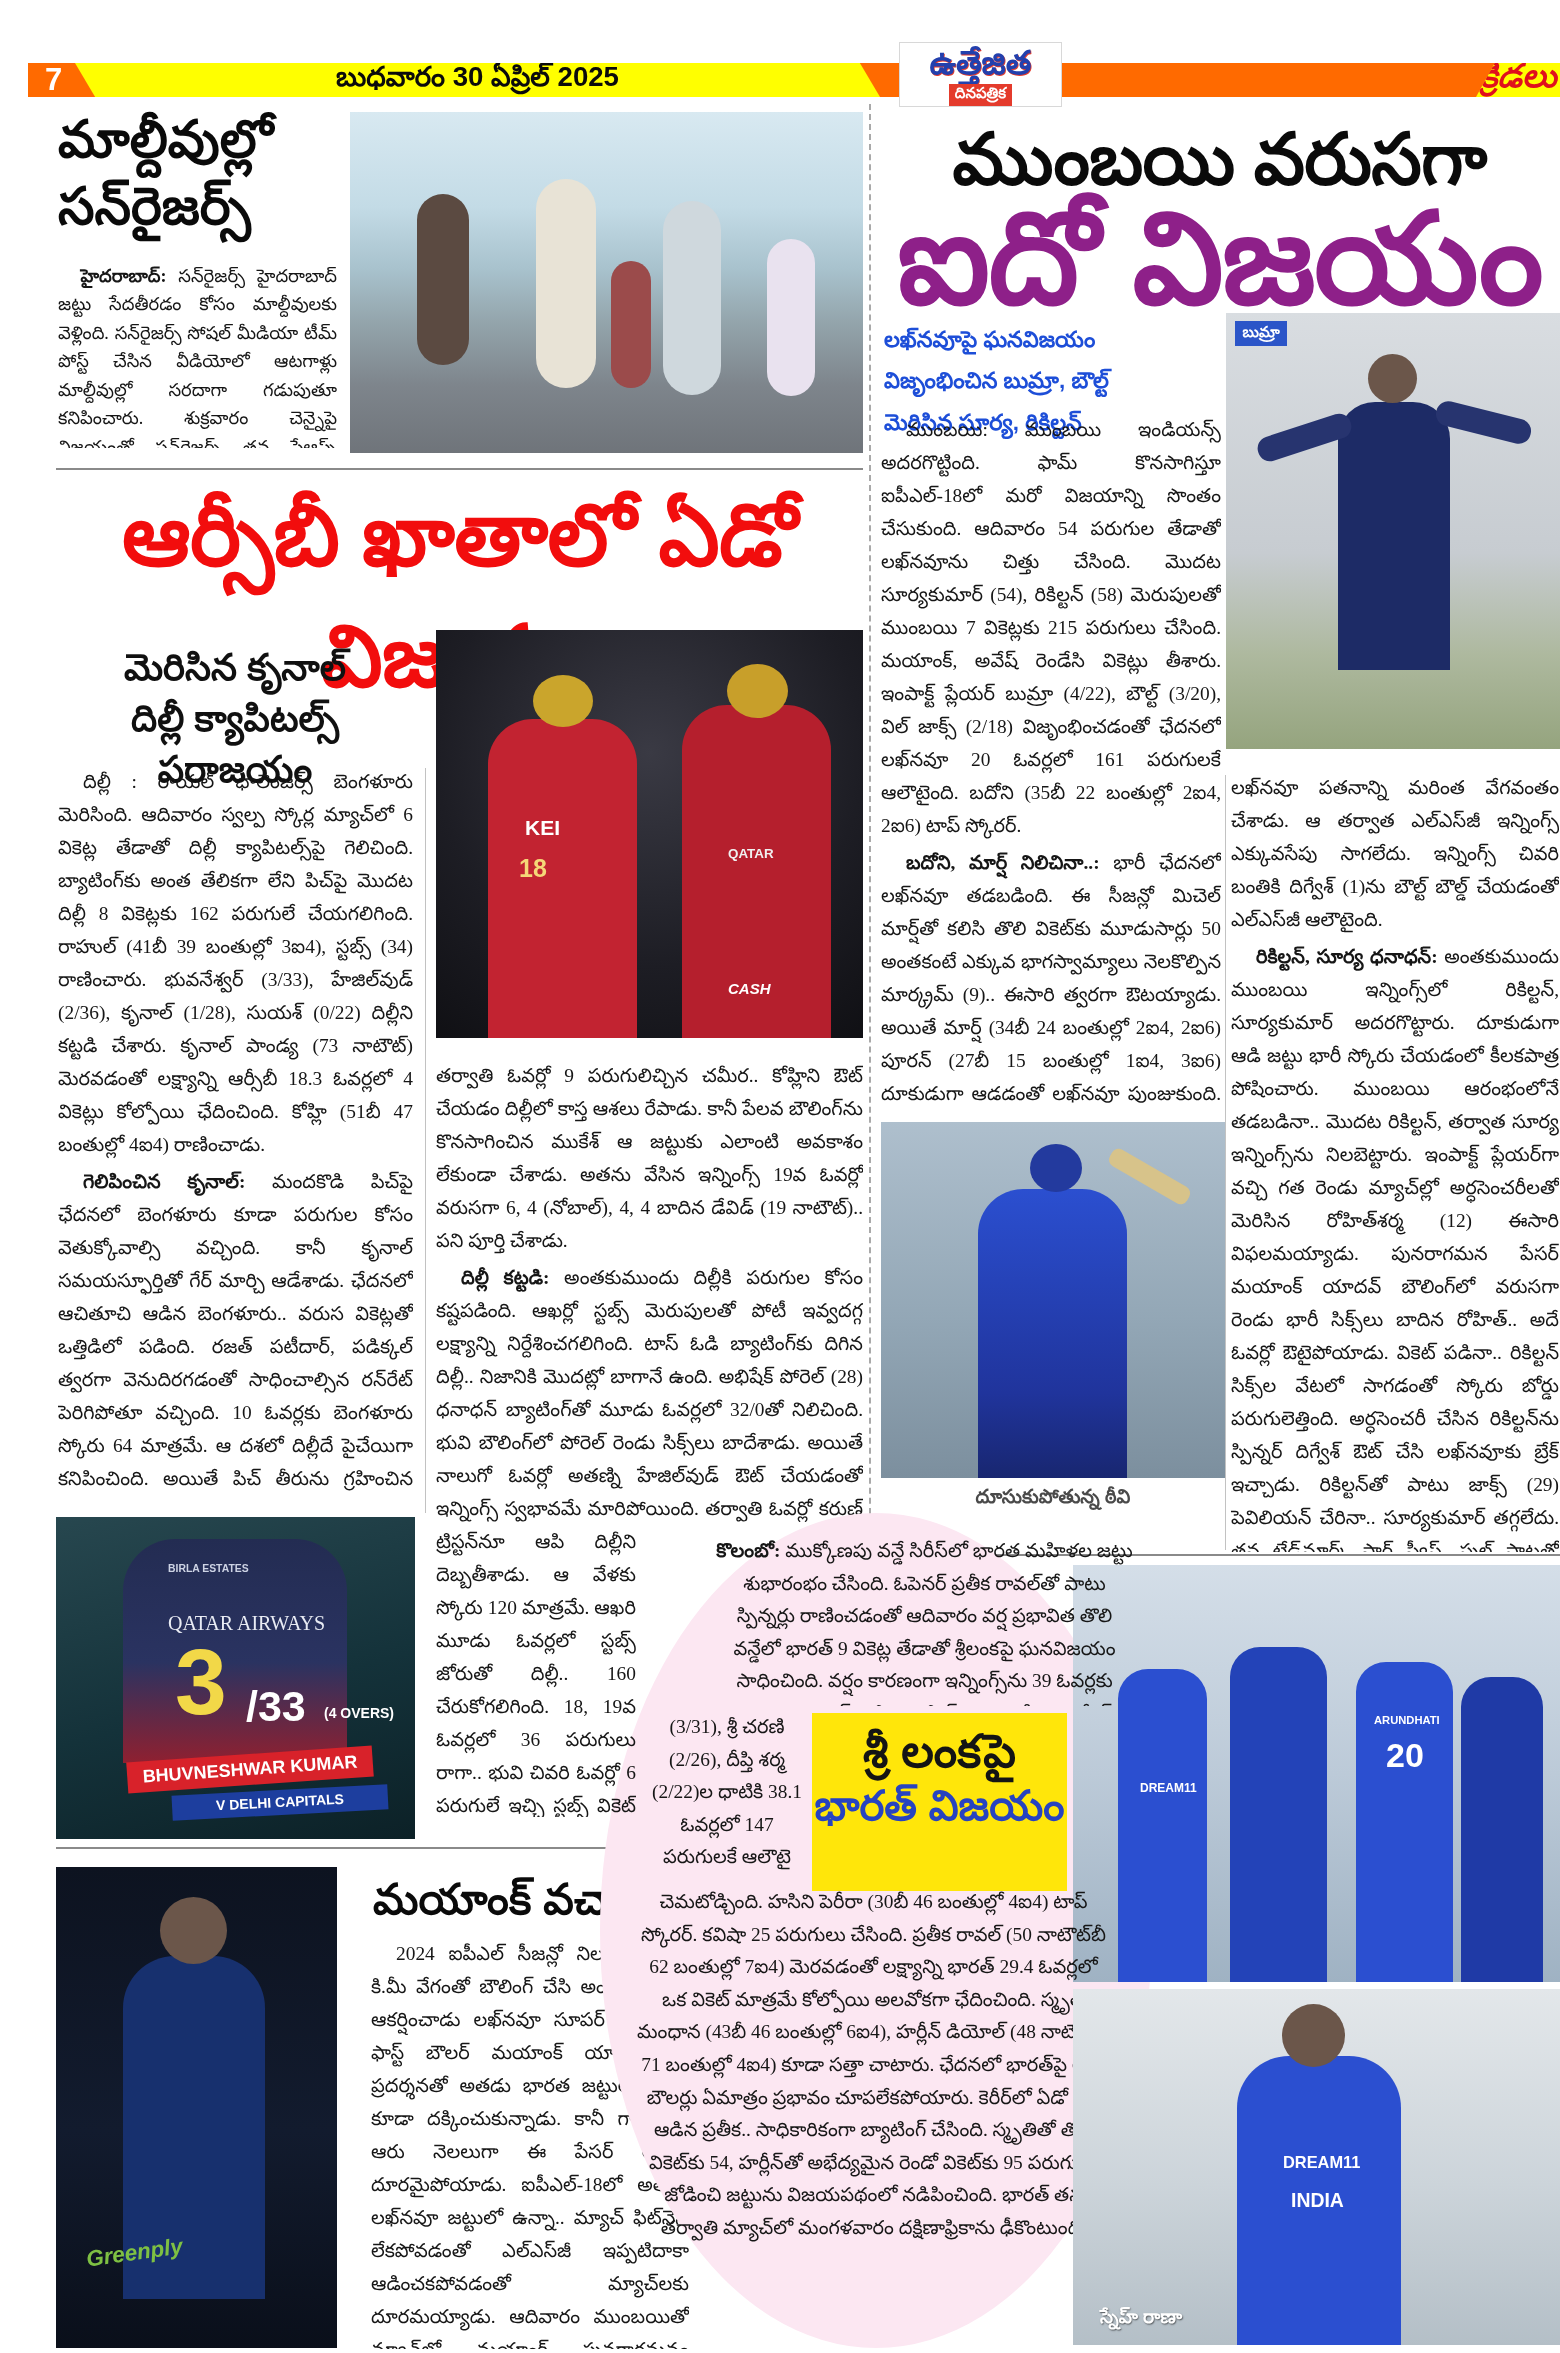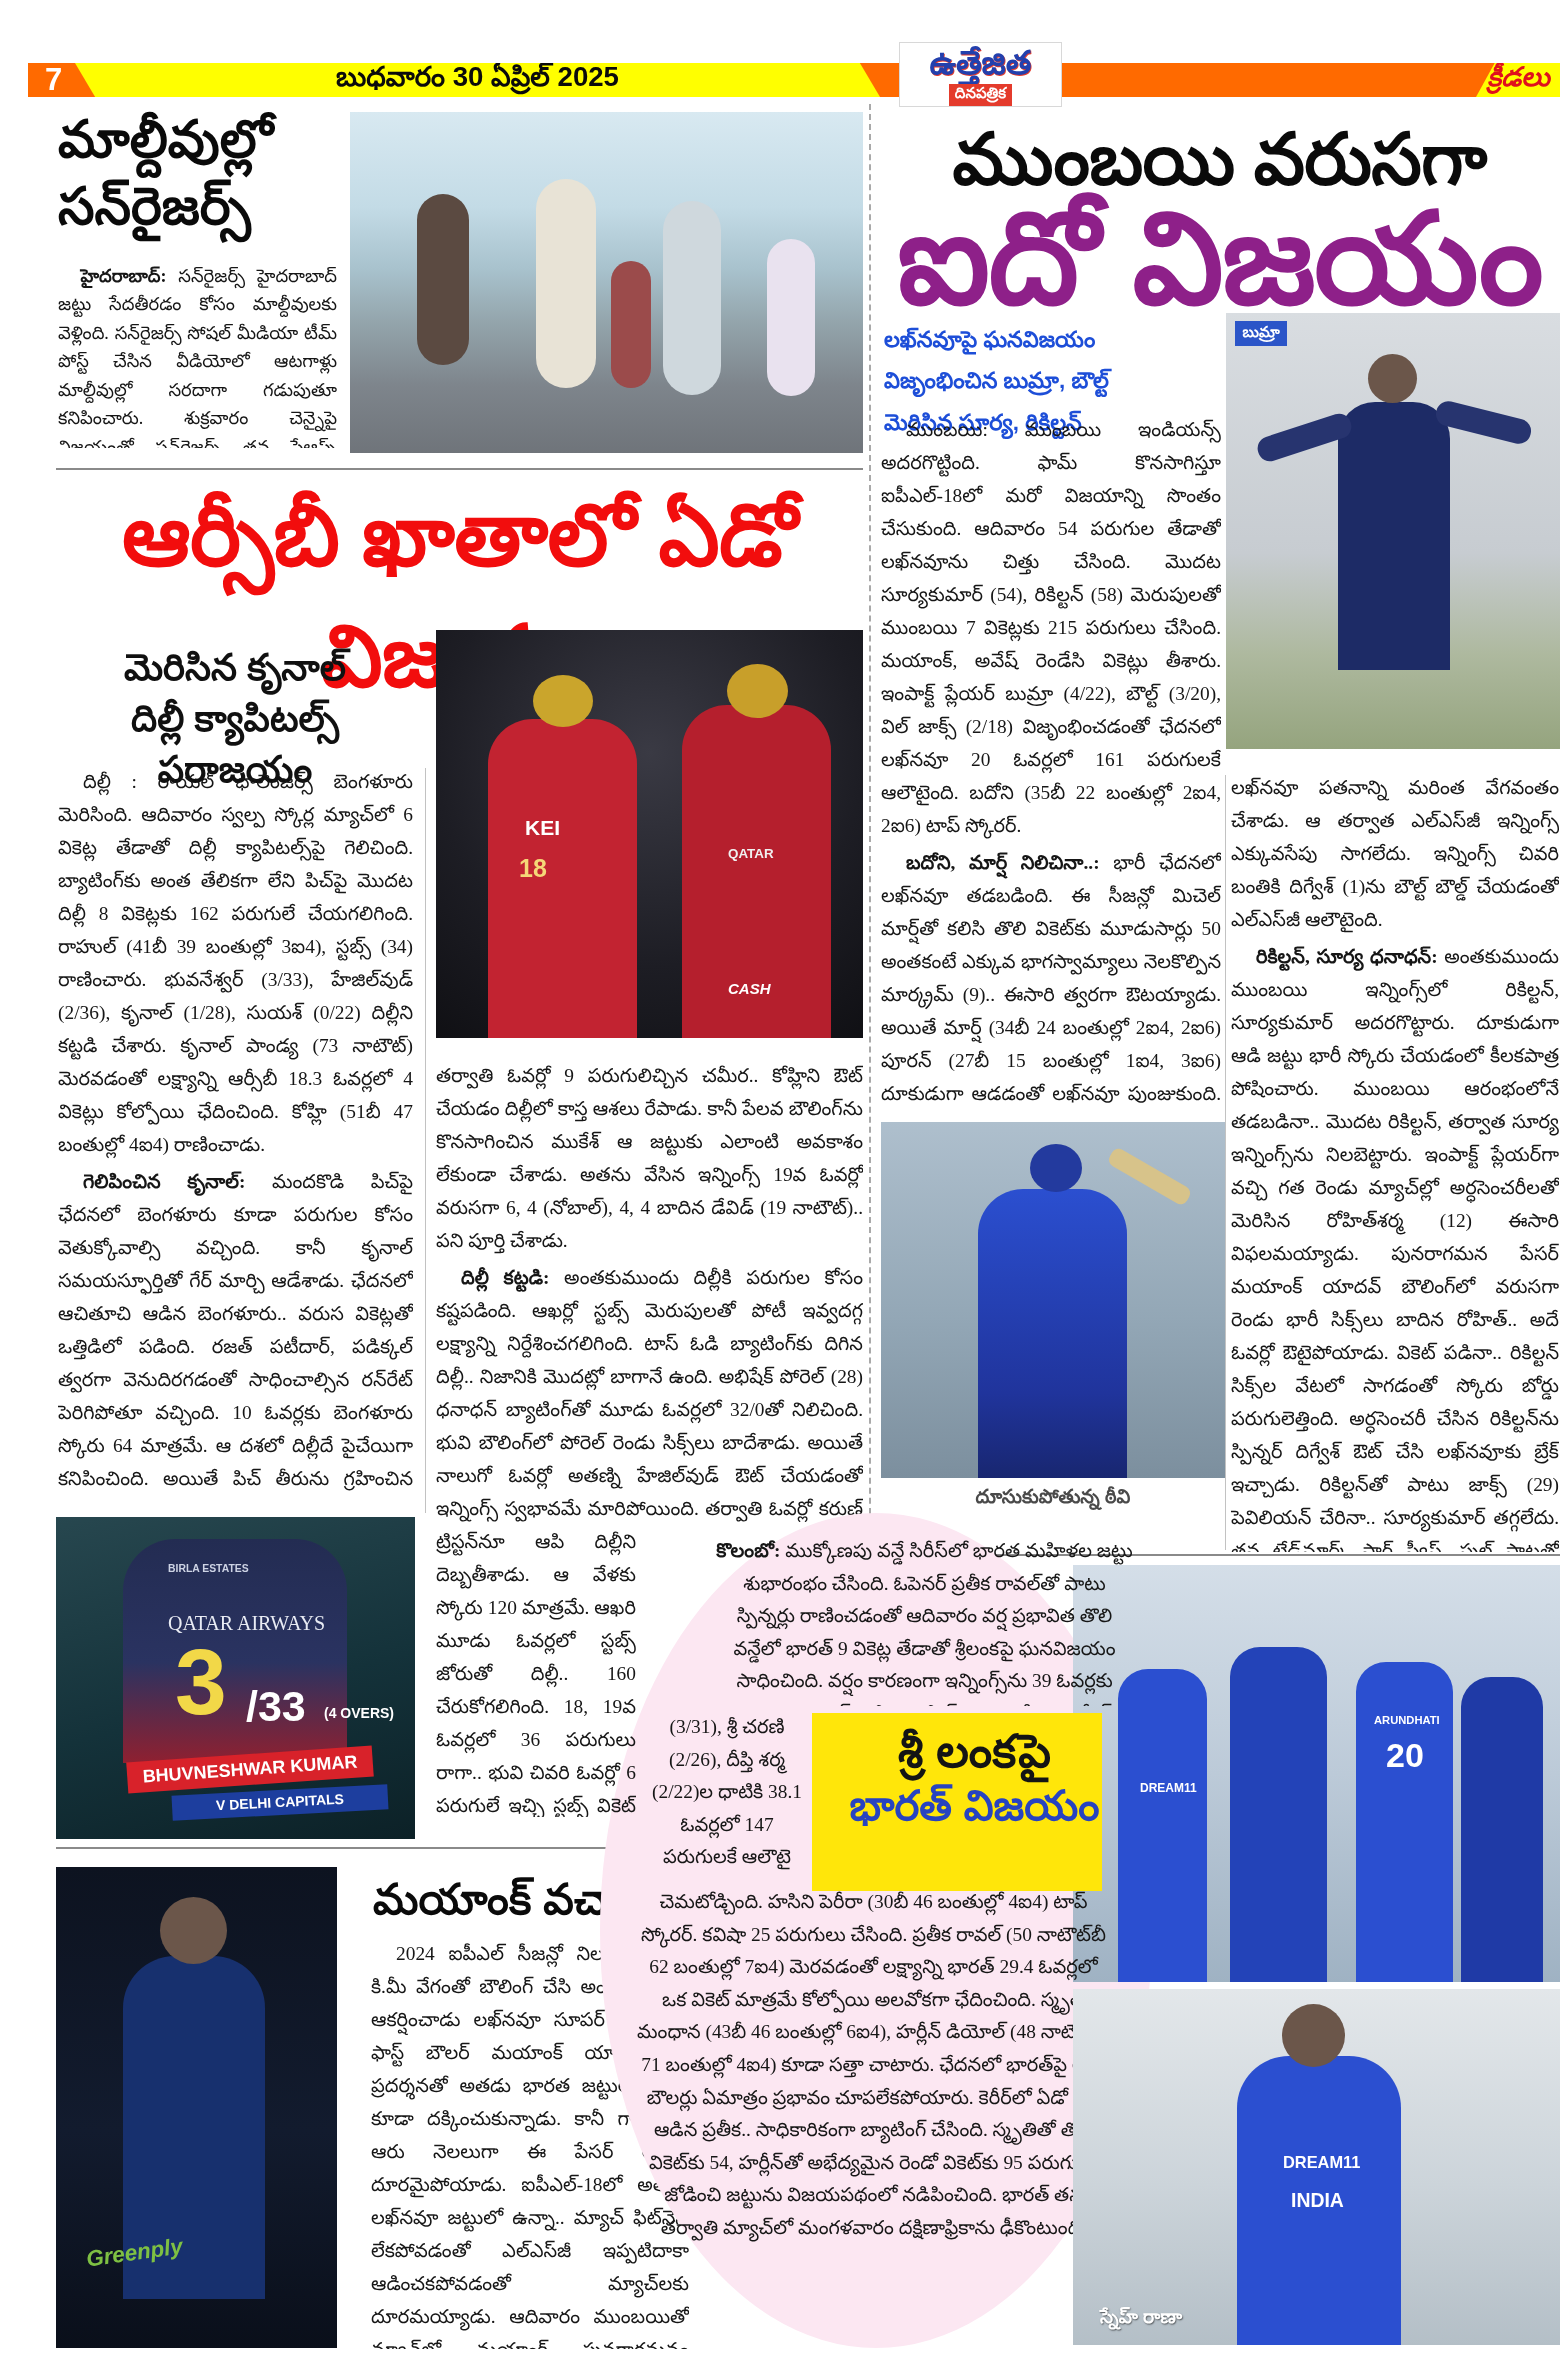--- a/index.html
+++ b/index.html
@@ -7,21 +7,21 @@
         font-family:"Liberation Sans",sans-serif;}
   .abs{position:absolute;}
   
   .hbar{background:#ff6a00;}
   .datebox{background:#ffff00;clip-path:polygon(0 0,97.5% 0,100% 100%,2.5% 100%);
            display:flex;align-items:center;justify-content:center;}
   .datebox span{font-size:27.6px;font-weight:900;color:#0b0b0b;}
   .pagenum{color:#ffffff;font-size:31px;font-weight:900;display:flex;align-items:center;justify-content:center;}
   .sectbox{background:#ffff00;clip-path:polygon(22% 0,100% 0,100% 100%,0 100%);
            display:flex;align-items:center;justify-content:center;}
-  .sectbox span{color:#e0101d;font-size:27px;font-weight:900;font-style:italic;}
+  .sectbox span{color:#e0101d;font-size:33px;font-weight:900;font-style:italic;}
   .logobox{background:#ffffff;border:0.7px solid #d8d8d8;text-align:center;padding-top:3px;}
   .logomain{font-size:33px;font-weight:900;color:#2340ad;line-height:1.05;text-shadow:0.7px 0.7px 0 #e43b2c;}
   .logosub{display:inline-block;background:#e43b2c;color:#fff;font-size:15px;font-weight:700;
            padding:0.7px 6px;margin-top:3px;}
   
   .hrule{background:#8a8a8a;height:1.5px;}
   .vdash{border-left:2.2px dashed #a9a9a9;width:0;}
   .vhair{background:#c2c2c2;width:0.7px;}
   
   .h-maldives{font-size:52px;font-weight:900;color:#0a0a0a;line-height:1.28;}
@@ -198,21 +198,21 @@
   <div class="abs photo ph-women" style="left:1073px;top:1565px;width:487px;height:417px;z-index:2;">
     <div class="fig" style="left:45px;top:104px;width:89px;height:313px;background:#2b4fd0;border-radius:30px 30px 0 0;"></div>
     <div class="fig" style="left:157px;top:82px;width:97px;height:335px;background:#2343b8;border-radius:30px 30px 0 0;"></div>
     <div class="fig" style="left:283px;top:97px;width:97px;height:320px;background:#2b4fd0;border-radius:30px 30px 0 0;"></div>
     <div class="fig" style="left:388px;top:112px;width:82px;height:306px;background:#1f3aa6;border-radius:30px 30px 0 0;"></div>
     <span class="ov" style="left:67px;top:216px;color:#ffffff;font-size:12px;font-weight:700;">DREAM11</span>
     <span class="ov" style="left:301px;top:149px;color:#ffffff;font-size:11.2px;font-weight:700;">ARUNDHATI</span>
     <span class="ov" style="left:313px;top:171px;color:#ffffff;font-size:34px;font-weight:800;">20</span>
   </div>
 
-  <div class="abs yellowbox" style="left:812px;top:1713px;width:255px;height:168px;z-index:3;padding-top:10.4px;padding-left:35px;">
+  <div class="abs yellowbox" style="left:812px;top:1713px;width:255px;height:168px;z-index:3;padding-top:10.4px;">
     <div class="yb1">శ్రీ లంకపై</div>
     <div class="yb2">భారత్ విజయం</div>
   </div>
 
   <div class="abs ovaltext" style="left:716px;top:1535px;width:417px;height:171px;z-index:2;">
     <b class="lead">కొలంబో:</b><span> ముక్కోణపు వన్డే సిరీస్‌లో భారత మహిళల జట్టు శుభారంభం చేసింది. ఓపెనర్ ప్రతీక రావల్‌తో పాటు స్పిన్నర్లు రాణించడంతో ఆదివారం వర్ష ప్రభావిత తొలి వన్డేలో భారత్ 9 వికెట్ల తేడాతో శ్రీలంకపై ఘనవిజయం సాధించింది. వర్షం కారణంగా ఇన్నింగ్స్‌ను 39 ఓవర్లకు కుదించారు. టాస్ ఓడి బ్యాటింగ్‌కు దిగిన శ్రీలంక.. స్నేహ్ రాణా</span>
   </div>
   <div class="abs ovaltext" style="left:647px;top:1711px;width:160px;height:170px;z-index:2;">
     <span>(3/31), శ్రీ చరణి (2/26), దీప్తి శర్మ (2/22)ల ధాటికి 38.1 ఓవర్లలో 147 పరుగులకే ఆలౌటై</span>
   </div>

